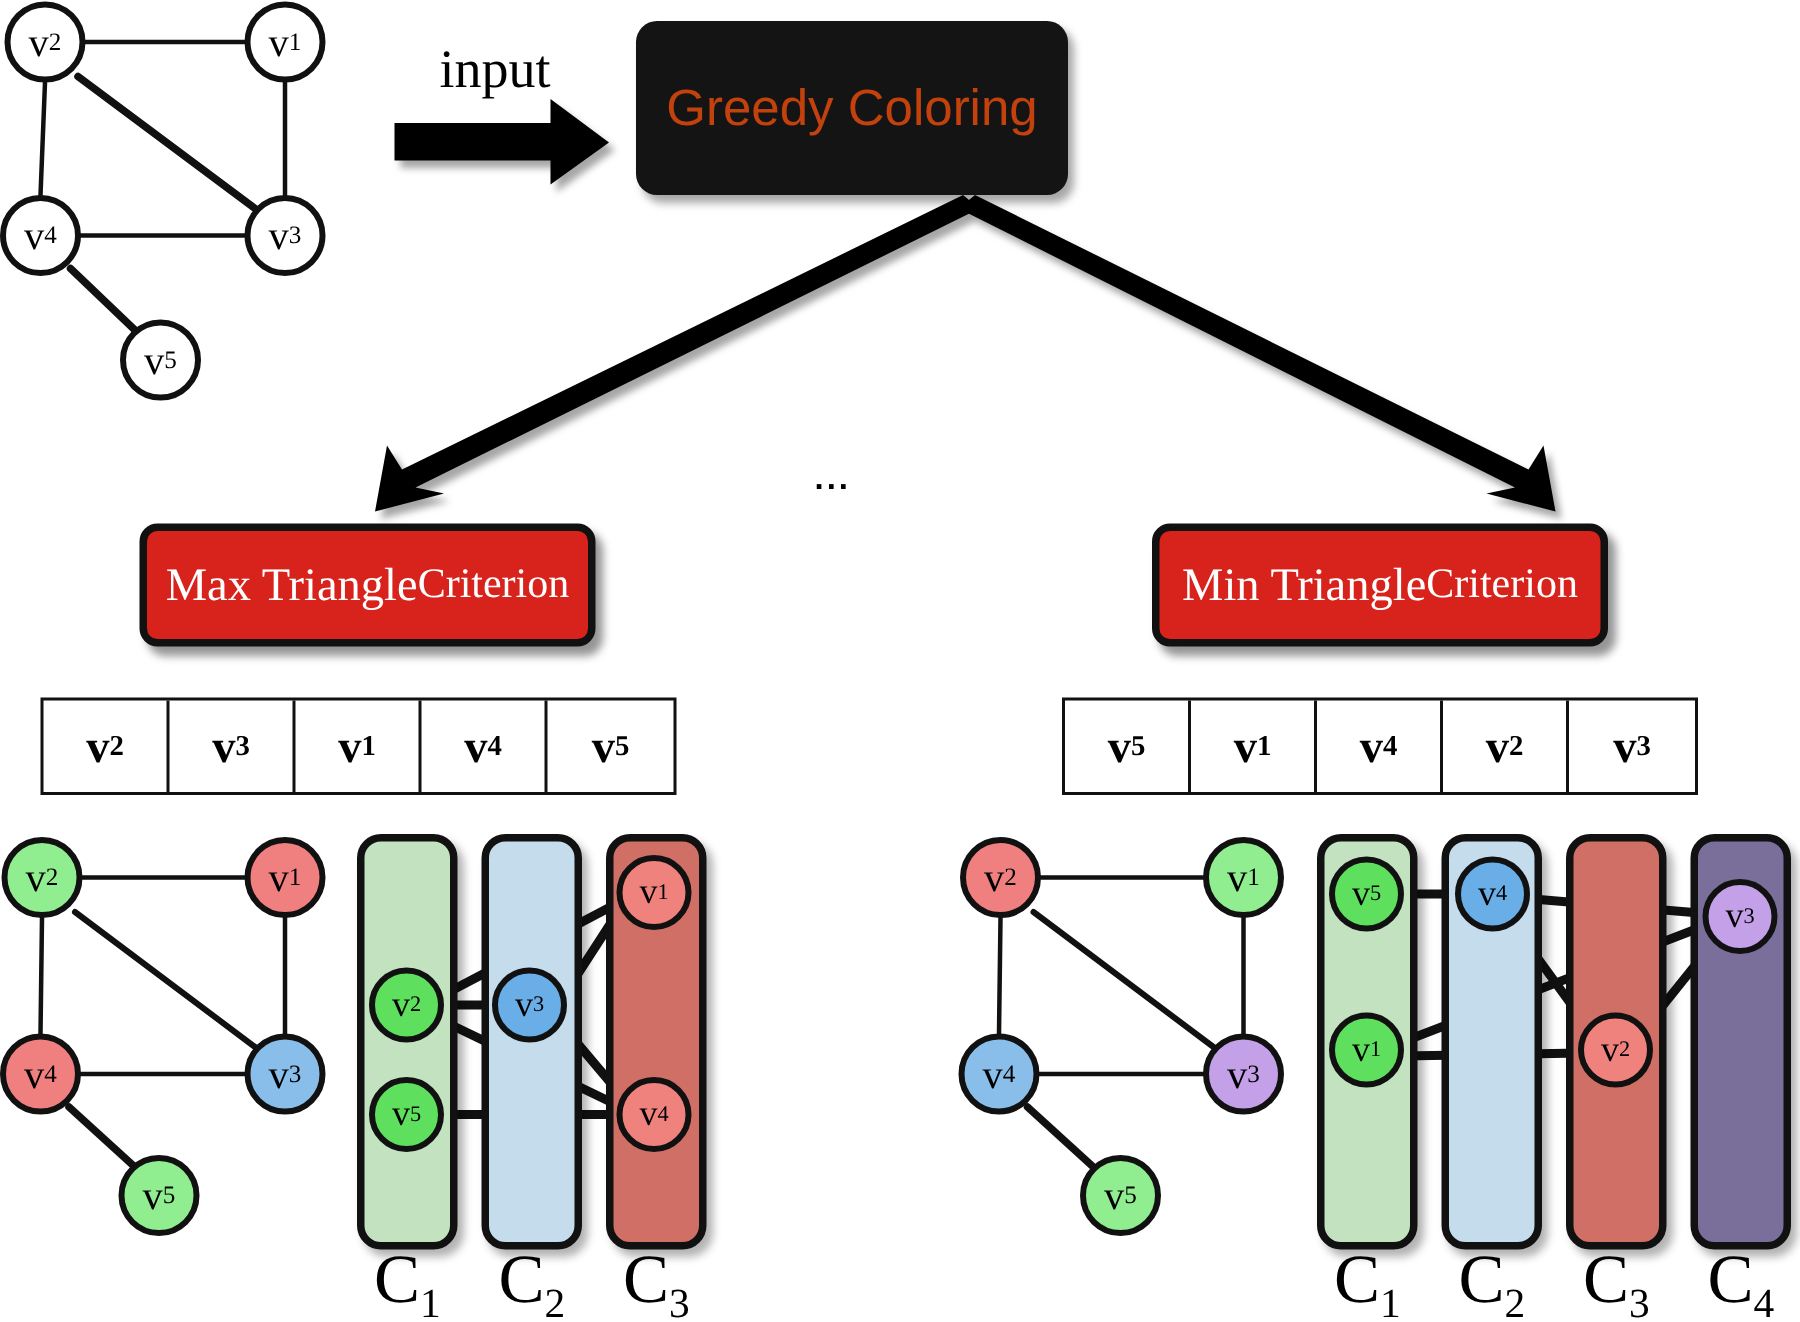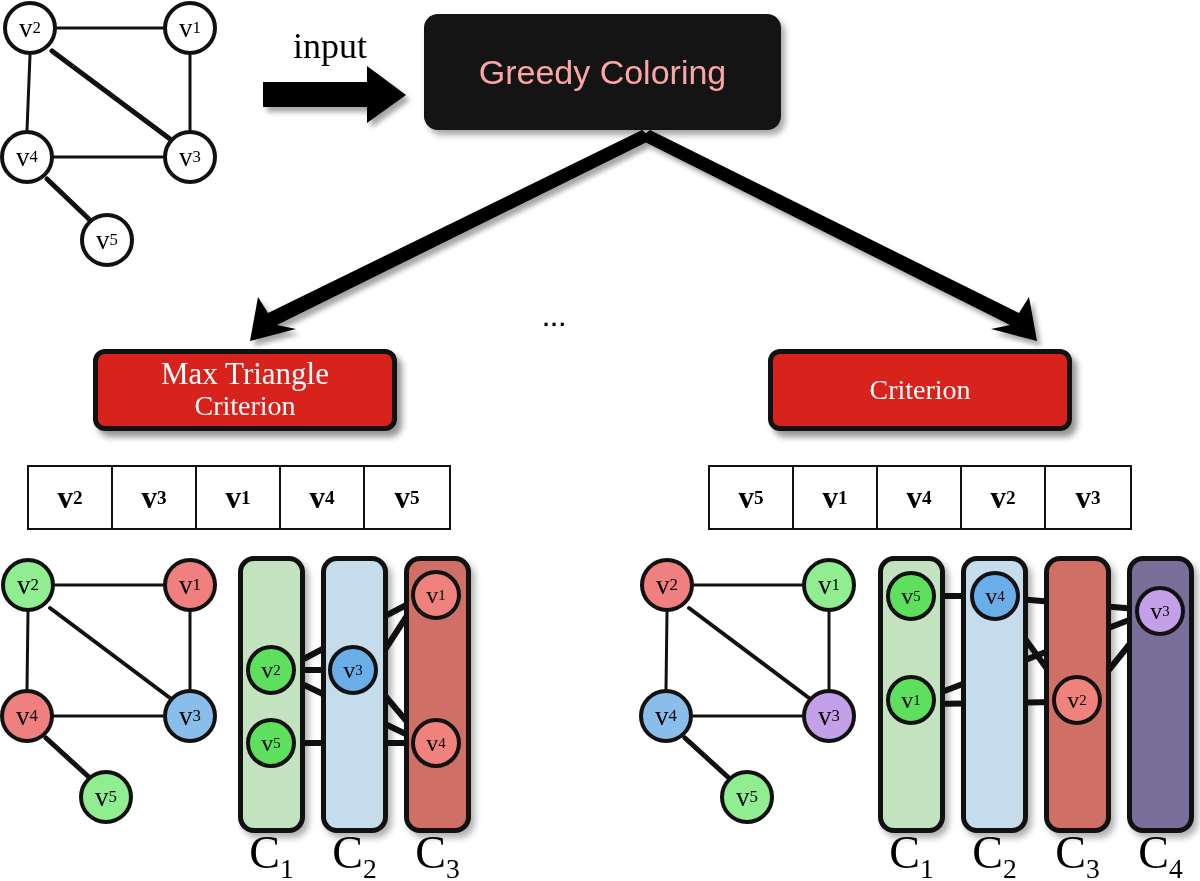--- a/index.html
+++ b/index.html
@@ -47,47 +47,46 @@
     left: 543px;
     top: 306px;
     letter-spacing: 2px;
   }
 
   
   .frame-box {
     position: absolute;
     left: 424px;
     top: 14px;
-    width: 357px;
+    width: 288px;
     height: 116px;
     background: #141414;
     border-radius: 14px;
     box-shadow: 4px 5px 6px rgba(0,0,0,0.35);
     display: flex;
     flex-direction: column;
     align-items: center;
     justify-content: center;
-    color: #fca5a5;
+    color: #c2410c;
     font-family: "Liberation Sans", sans-serif;
     font-size: 34px;
     line-height: 1.18;
   }
   .frame-box span { display: block; text-align: center; }
 
   
   .crit-box {
     position: absolute;
     width: 304px;
     height: 82px;
     background: #d8221c;
     border: 5px solid #111111;
     border-radius: 12px;
     box-shadow: 5px 6px 6px rgba(0,0,0,0.42);
     display: flex;
-    flex-direction: column;
     align-items: center;
     justify-content: center;
     color: #ffffff;
     box-sizing: border-box;
   }
   .crit-box .t1 {
     font-family: "Liberation Serif", serif;
     font-size: 31px;
     line-height: 1.04;
   }
@@ -256,20 +255,21 @@
     <span>Greedy Coloring</span>
   </div>
 
   <div class="lbl ellipsis">...</div>
 
   <div id="crit-left" class="crit-box">
     <div class="t1">Max Triangle</div>
     <div class="t2">Criterion</div>
   </div>
   <div id="crit-right" class="crit-box">
+    <div class="t1">Min Triangle</div>
     <div class="t2">Criterion</div>
   </div>
 
   <div id="order-left" class="order-table">
       <div class="cell">
         <span>v</span>
         <sub>2</sub>
       </div>
       <div class="cell">
         <span>v</span>

